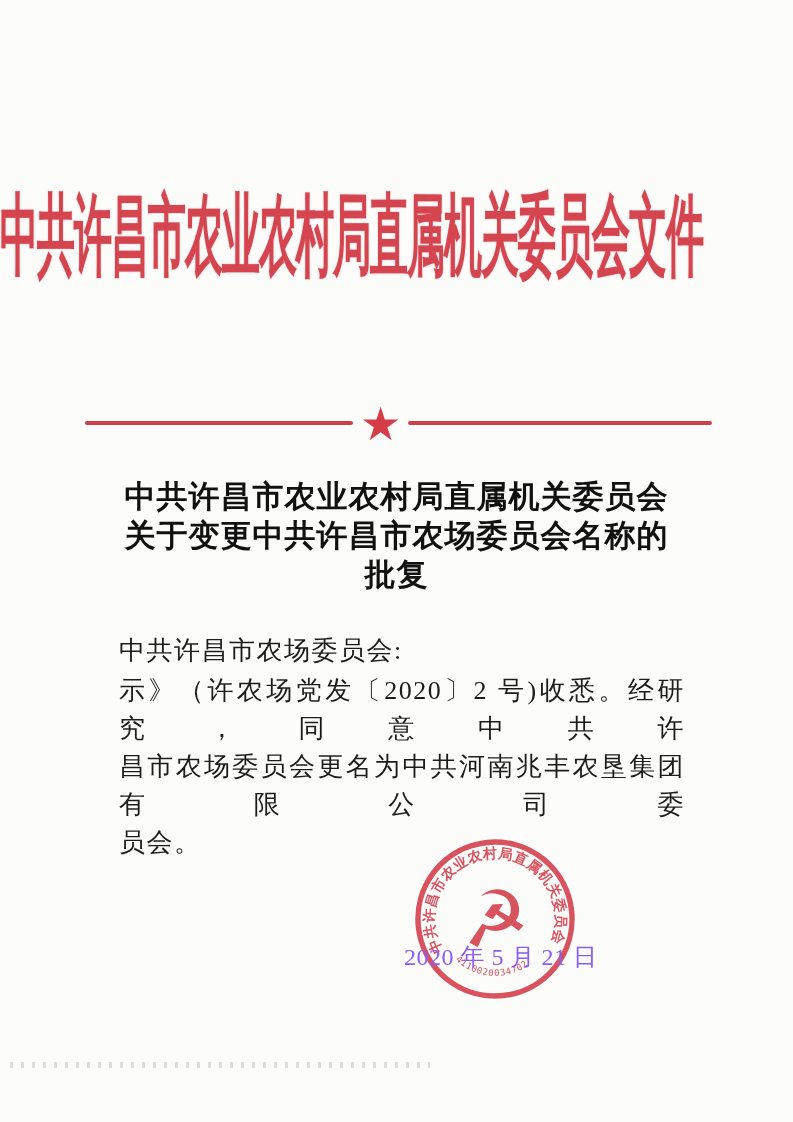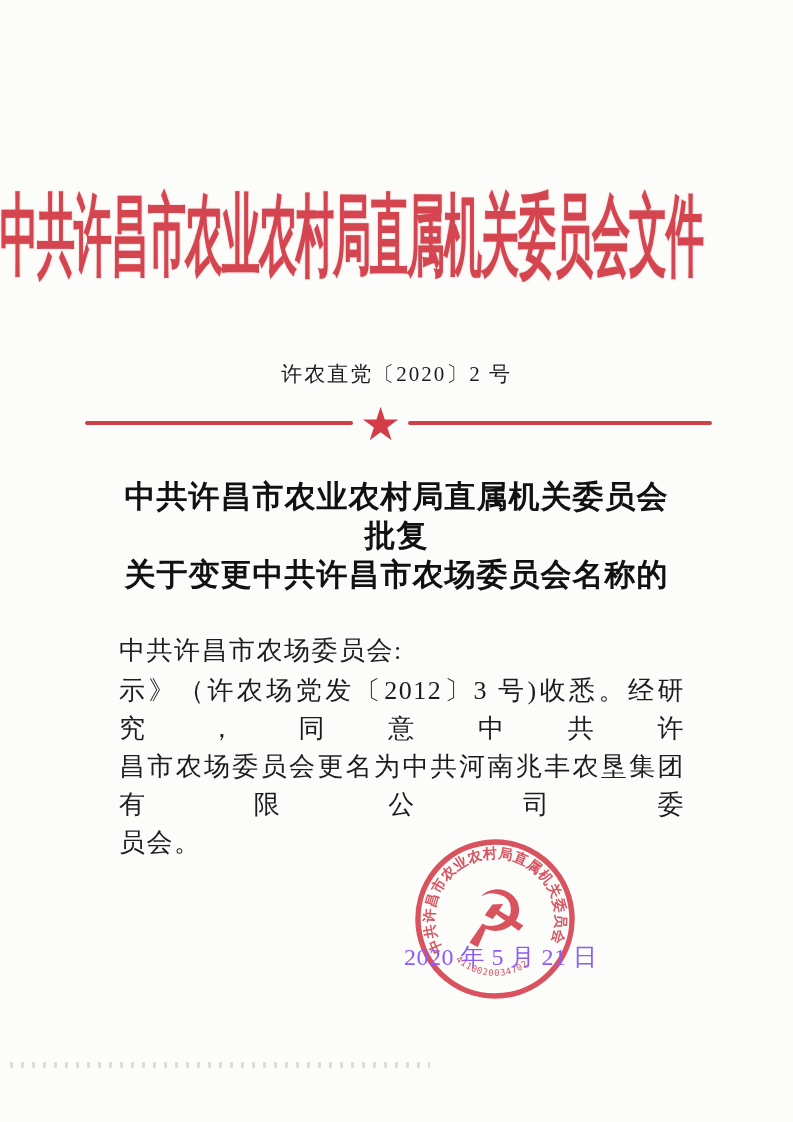--- a/index.html
+++ b/index.html
@@ -89,38 +89,37 @@
 </style>
 </head>
 <body>
 
 <div class="page">
 
   <div class="banner">
     <span class="banner-text">中共许昌市农业农村局直属机关委员会文件</span>
   </div>
 
-  <div class="doc-number">许农直党〔2020〕2 号</div>
 
   <div class="divider">
     <span class="rule left"></span>
     <span class="star">★</span>
     <span class="rule right"></span>
   </div>
 
   <div class="doc-title">
     <div>中共许昌市农业农村局直属机关委员会</div>
+    <div>关于变更中共许昌市农场委员会名称的</div>
     <div>批复</div>
-    <div>关于变更中共许昌市农场委员会名称的</div>
   </div>
 
   <div class="body-block">
     <div class="salutation">中共许昌市农场委员会:</div>
     <div class="para">
-      <div class="pline">示》（许农场党发〔2012〕3 号)收悉。经研究，同意中共许</div>
+      <div class="pline">示》（许农场党发〔2020〕2 号)收悉。经研究，同意中共许</div>
       <div class="pline">昌市农场委员会更名为中共河南兆丰农垦集团有限公司委</div>
       <div class="pline last">员会。</div>
     </div>
   </div>
 
   <svg class="seal" viewBox="0 0 186 186" xmlns="http://www.w3.org/2000/svg">
     <defs>
       <path id="arcTop" d="M 38.6 120.7 A 61 61 0 1 1 147.4 120.7" fill="none"></path>
       <path id="arcBottom" d="M 48.1 128.1 A 57 57 0 0 0 137.9 128.1" fill="none"></path>
     </defs>

